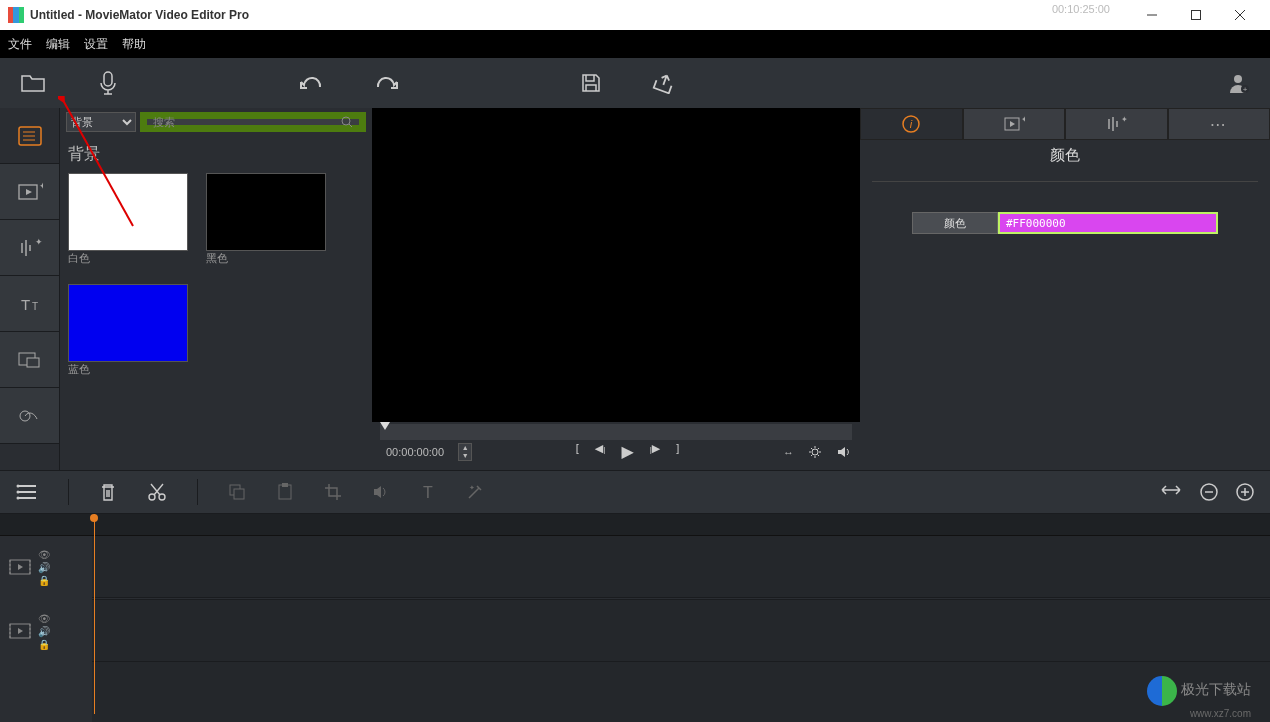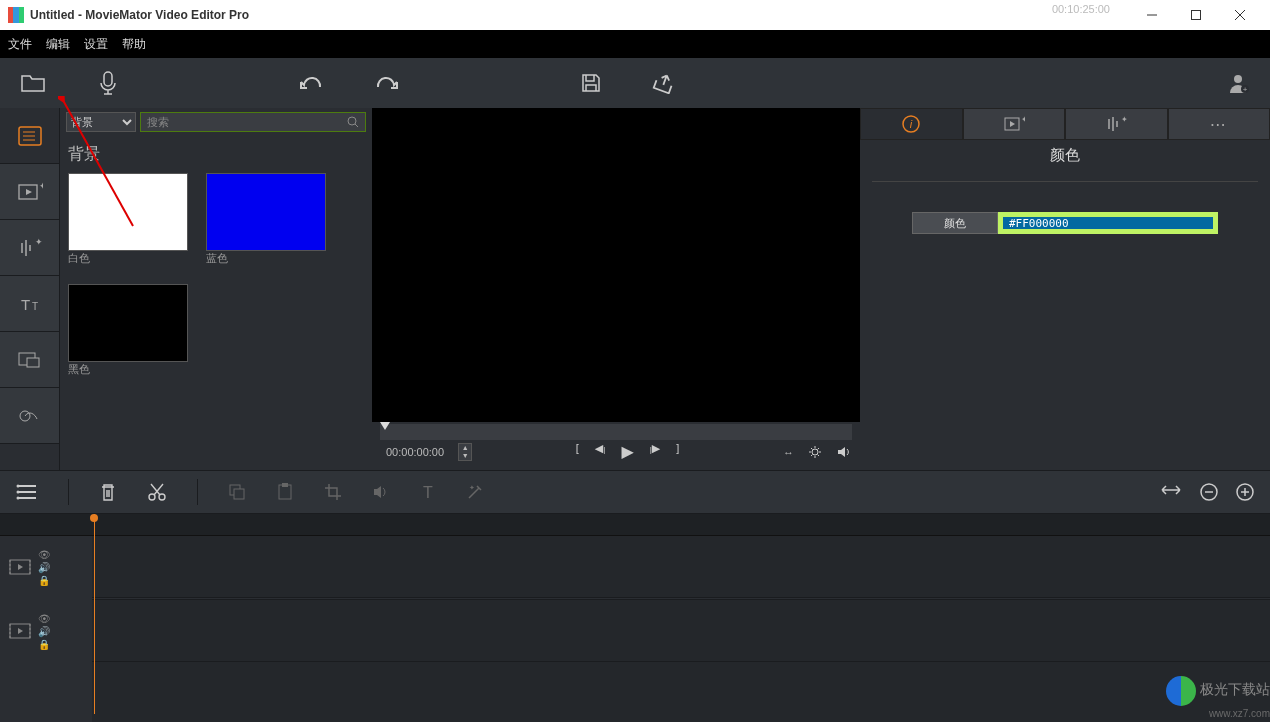--- a/index.html
+++ b/index.html
@@ -26,21 +26,21 @@
 
 
 .lefttabs { width: 60px; background: #2a2d32; border-right: 1px solid #1a1c1f; }
 .lefttabs .tab { height: 56px; display: flex; align-items: center; justify-content: center; color: #aaa; cursor: pointer; background: #34383d; border-bottom: 1px solid #1a1c1f; }
 .lefttabs .tab.active { background: #2a2d32; color: #e67e22; }
 
 
 .mediapanel { width: 312px; background: #2a2d32; display: flex; flex-direction: column; }
 .mediahdr { height: 28px; display: flex; align-items: center; padding: 4px 6px; gap: 4px; }
 .mediahdr select { background: #3a3d42; color: #ccc; border: 1px solid #555; font-size: 11px; height: 20px; width: 70px; }
-.mediahdr .search { flex: 1; background: #3a3d42; border: 1px solid #4d7c0f; height: 20px; display: flex; align-items: center; padding: 0 6px; font-size: 11px; color: #888; }
+.mediahdr .search { flex: 1; background: #3a3d42; border: 7px solid #4d7c0f; height: 20px; display: flex; align-items: center; padding: 0 6px; font-size: 11px; color: #888; }
 .mediabody { flex: 1; overflow-y: auto; padding: 4px 8px; }
 .mediabody::-webkit-scrollbar { width: 14px; }
 .mediabody::-webkit-scrollbar-track { background: #2a2d32; }
 .mediabody::-webkit-scrollbar-thumb { background: #4a4d52; }
 .section-title { font-size: 16px; color: #bbb; margin: 4px 0 8px 0; }
 .thumbs { display: flex; flex-wrap: wrap; gap: 18px; }
 .thumb { width: 120px; }
 .thumb .swatch { width: 120px; height: 78px; border: 1px solid #555; }
 .thumb .label { font-size: 11px; color: #999; }
 
@@ -68,21 +68,21 @@
 .props-tabs .ptab.active { background: #2a2d32; color: #e67e22; }
 .props-body { padding: 6px 12px; }
 .props-title { text-align: center; font-size: 15px; color: #ddd; margin-bottom: 16px; }
 .props-row { display: flex; align-items: center; gap: 8px; margin-bottom: 8px; font-size: 12px; }
 .props-row .lbl { width: 60px; color: #bbb; }
 .props-row select { flex: 1; background: #3a3d42; border: 1px solid #555; color: #ccc; height: 20px; font-size: 11px; }
 .props-row button { background: #4a4d52; border: 1px solid #666; color: #ddd; font-size: 11px; padding: 2px 14px; cursor: pointer; }
 .props-hr { border: none; border-top: 1px solid #444; margin: 8px 0 30px 0; }
 .props-color-row { display: flex; align-items: center; gap: 0; justify-content: center; }
 .props-color-row button { background: #4a4d52; border: 1px solid #666; color: #ddd; font-size: 11px; width: 86px; height: 22px; cursor: pointer; }
-.props-color-row input { background: #0369a1; border: 5px solid #bef264; color: #fff; font-size: 11px; font-family: monospace; width: 220px; height: 22px; padding: 0 6px; }
+.props-color-row input { background: #d946ef; border: 2px solid #bef264; color: #fff; font-size: 11px; font-family: monospace; width: 220px; height: 22px; padding: 0 6px; }
 
 
 .tl-toolbar { height: 44px; background: #2f3338; border-top: 1px solid #1a1c1f; border-bottom: 1px solid #1a1c1f; display: flex; align-items: center; padding: 0 16px; gap: 30px; }
 .tl-toolbar .ico { color: #aaa; cursor: pointer; }
 .tl-toolbar .ico.dim { color: #555; }
 .tl-toolbar .sep { width: 1px; height: 26px; background: #1a1c1f; }
 .tl-toolbar .tlright { margin-left: auto; display: flex; gap: 18px; }
 
 
 .timeline { height: 208px; background: #24272b; display: flex; }
@@ -92,21 +92,21 @@
 .tl-track-hdr .trackico { color: #888; }
 .tl-track-hdr .toggles { display: flex; flex-direction: column; gap: 2px; font-size: 10px; color: #888; }
 .tl-right { flex: 1; position: relative; }
 .tl-ruler { height: 22px; background: #1e2124; border-bottom: 1px solid #111; position: relative; }
 .tl-playhead { position: absolute; left: 2px; top: 0; width: 1px; height: 200px; background: #e67e22; }
 .tl-playhead::before { content:''; position: absolute; top: 0; left: -4px; width: 8px; height: 8px; background: #e67e22; border-radius: 50%; }
 .tl-track { height: 62px; background: #2a2d32; border-bottom: 1px solid #1a1c1f; }
 .tl-track.odd { background: #24272b; }
 
 
-.watermark { position: absolute; right: 0; bottom: 2px; font-size: 11px; color: #7a7a7a; text-align: right; line-height: 1.3; }
+.watermark { position: absolute; right: 19px; bottom: 2px; font-size: 11px; color: #7a7a7a; text-align: right; line-height: 1.3; }
 .watermark .wm-logo { width: 30px; height: 30px; display: inline-block; border-radius: 50%; background: conic-gradient(#3bb54a 0 180deg, #1e6bd6 180deg 360deg); vertical-align: middle; margin-right: 4px; }
 .watermark .wm-name { color: #888; font-size: 14px; }
 .watermark .wm-url { color: #6a6a6a; font-size: 10px; }
 
 svg { display: block; }
 </style>
 </head>
 <body>
 
 <div class="titlebar">
@@ -246,26 +246,26 @@
       </div>
     </div>
     <div class="mediabody">
       <div class="section-title">背景</div>
       <div class="thumbs">
         <div class="thumb">
             <div class="swatch" style="background:#fff"></div>
             <div class="label">白色</div>
           </div>
         <div class="thumb">
+            <div class="swatch" style="background:#000"></div>
+            <div class="label">黑色</div>
+          </div>
+        <div class="thumb">
             <div class="swatch" style="background:#0000f0"></div>
             <div class="label">蓝色</div>
-          </div>
-        <div class="thumb">
-            <div class="swatch" style="background:#000"></div>
-            <div class="label">黑色</div>
           </div>
       </div>
     </div>
   </div>
 
   <div class="preview">
     <div class="preview-screen"></div>
     <div class="preview-ctrl">
       <div class="preview-scrub">
           <div class="marker"></div>

